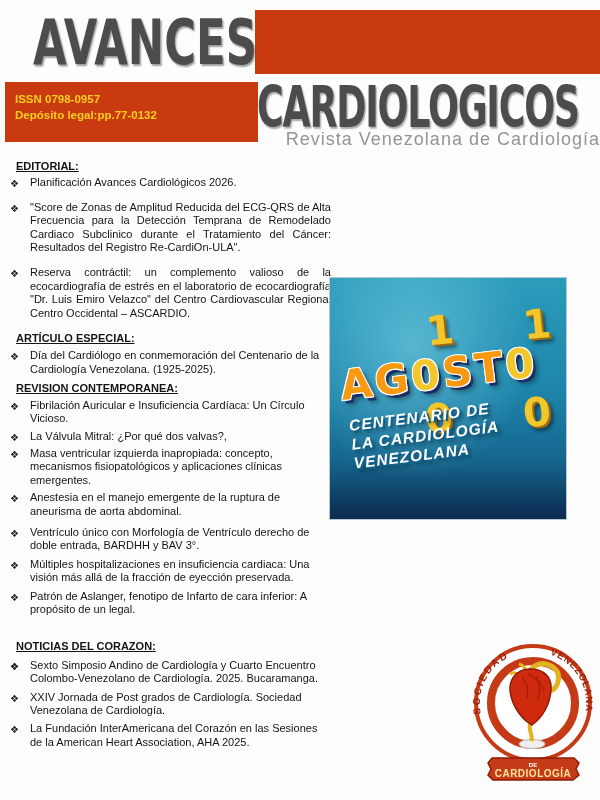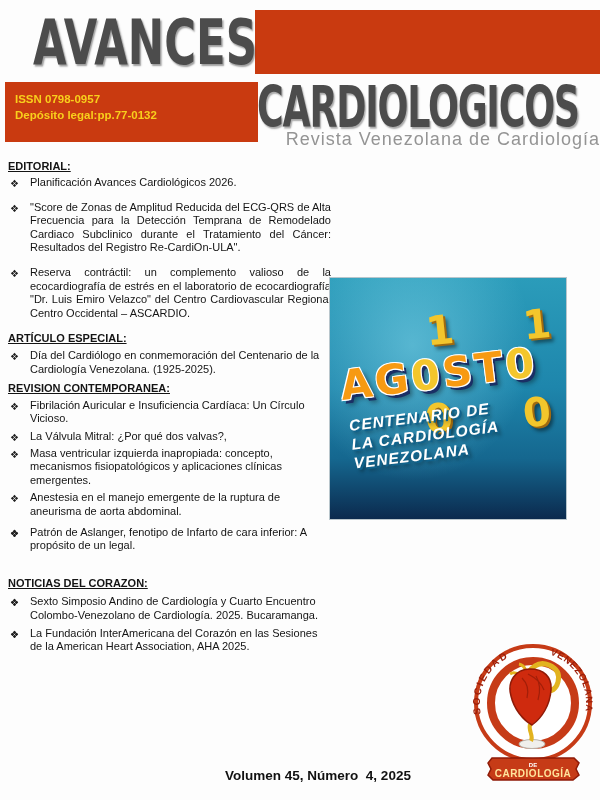--- a/index.html
+++ b/index.html
@@ -17,21 +17,21 @@
               font-size:11.5px;line-height:16px;}
   .cardiologicos{position:absolute;left:257px;top:74px;font-family:"DejaVu Sans",sans-serif;
            font-size:57px;font-weight:bold;color:#4c4c4c;white-space:nowrap;letter-spacing:-2px;
            transform:scaleX(.64);transform-origin:left top;
            text-shadow:2px 2px 2px rgba(40,40,40,.4);}
   .tagline{position:absolute;left:285px;top:132px;width:315px;text-align:right;
            color:#949494;font-size:18px;line-height:15.5px;letter-spacing:1px;}
 
   
   .toc{position:absolute;left:8px;top:160px;width:323px;font-size:11px;line-height:13.4px;}
-  .toc .head{font-weight:bold;text-decoration:underline;margin:0 0 3px 0;}
+  .toc .head{font-weight:bold;text-decoration:underline;margin:0 0 3px 8px;}
   .toc ul{list-style:none;margin:0;padding:0;}
   .toc li{position:relative;padding-left:22px;margin:0 0 4px 0;}
   .toc li .b{position:absolute;left:2px;top:1px;font-size:10px;color:#222;}
   .toc .just{text-align:justify;}
   .sec-editorial{margin-bottom:11px;}
   .sec-originales li{margin-bottom:12px;}
   .sec-originales{margin-bottom:0px;}
   .sec-especial{margin-bottom:6px;}
   .sec-especial .head{margin-bottom:4px;}
   .sec-revision{margin-bottom:8px;}
@@ -113,32 +113,32 @@
       <ul>
         <li><span class="b">❖</span><span>Fibrilación Auricular e Insuficiencia Cardíaca: Un Círculo Vicioso.</span></li>
         <li><span class="b">❖</span><span>La Válvula Mitral: ¿Por qué dos valvas?,</span></li>
         <li><span class="b">❖</span><span>Masa ventricular izquierda inapropiada: concepto, mecanismos fisiopatológicos y aplicaciones clínicas emergentes.</span></li>
         <li><span class="b">❖</span><span>Anestesia en el manejo emergente de la ruptura de aneurisma de aorta abdominal.</span></li>
       </ul>
     </div>
 
     <div class="sec-casos">
       <ul>
-        <li><span class="b">❖</span></li>
-        <li><span class="b">❖</span></li>
+        <li><span class="b">❖</span><span>Ventrículo único con Morfología de Ventrículo derecho de doble entrada, BARDHH y BAV 3°.</span></li>
+        <li><span class="b">❖</span><span>Múltiples hospitalizaciones en insuficiencia cardiaca: Una visión más allá de la fracción de eyección preservada.</span></li>
         <li><span class="b">❖</span><span>Patrón de Aslanger, fenotipo de Infarto de cara inferior: A propósito de un legal.</span></li>
       </ul>
     </div>
 
     <div class="sec-noticias">
       <div class="head">NOTICIAS DEL CORAZON:</div>
       <ul>
         <li><span class="b">❖</span></li>
         <li><span class="b">❖</span><span>Sexto Simposio Andino de Cardiología y Cuarto Encuentro Colombo-Venezolano de Cardiología. 2025. Bucaramanga.</span></li>
-        <li><span class="b">❖</span></li>
+        <li><span class="b">❖</span><span>XXIV Jornada de Post grados de Cardiología. Sociedad Venezolana de Cardiología.</span></li>
         <li><span class="b">❖</span><span>La Fundación InterAmericana del Corazón en las Sesiones de la American Heart Association, AHA 2025.</span></li>
       </ul>
     </div>
   </div>
 
   <div class="poster">
     <div class="digit d-top-mid">1</div>
     <div class="digit d-top-right">1</div>
     <div class="digit d-bot-mid">0</div>
     <div class="digit d-bot-right">0</div>
@@ -173,15 +173,14 @@
 
       <path d="M62,29 C47,29 39,42 43,56 C46,69 55,80 64,85 C74,78 82,65 83,50 C84,37 76,29 62,29 Z" fill="#cf2a0e" stroke="#8e1a07" stroke-width="1.5"></path>
       <path d="M54,38 q8,8 5,20 M68,36 q6,10 2,24 M60,34 q12,6 16,16" fill="none" stroke="#8e1a07" stroke-width="1.2" opacity="0.7"></path>
 
       <path d="M24,118 h82 l5,5 -3,6 3,6 -6,5 h-80 l-5,-5 3,-6 -3,-6 z" fill="#c63b17" stroke="#8e1a07" stroke-width="1.5"></path>
       <text x="65" y="127" font-family="Liberation Sans, sans-serif" font-size="6" font-weight="bold" fill="#ffffff" text-anchor="middle">DE</text>
       <text x="65" y="137" font-family="Liberation Sans, sans-serif" font-size="10" font-weight="bold" fill="#ffe49c" text-anchor="middle" letter-spacing="0.5">CARDIOLOGÍA</text>
     </svg>
   </div>
 
-  <div class="footer">Volumen 45, Número  4, 2025</div>
 
 </div>
 
 </body></html>

